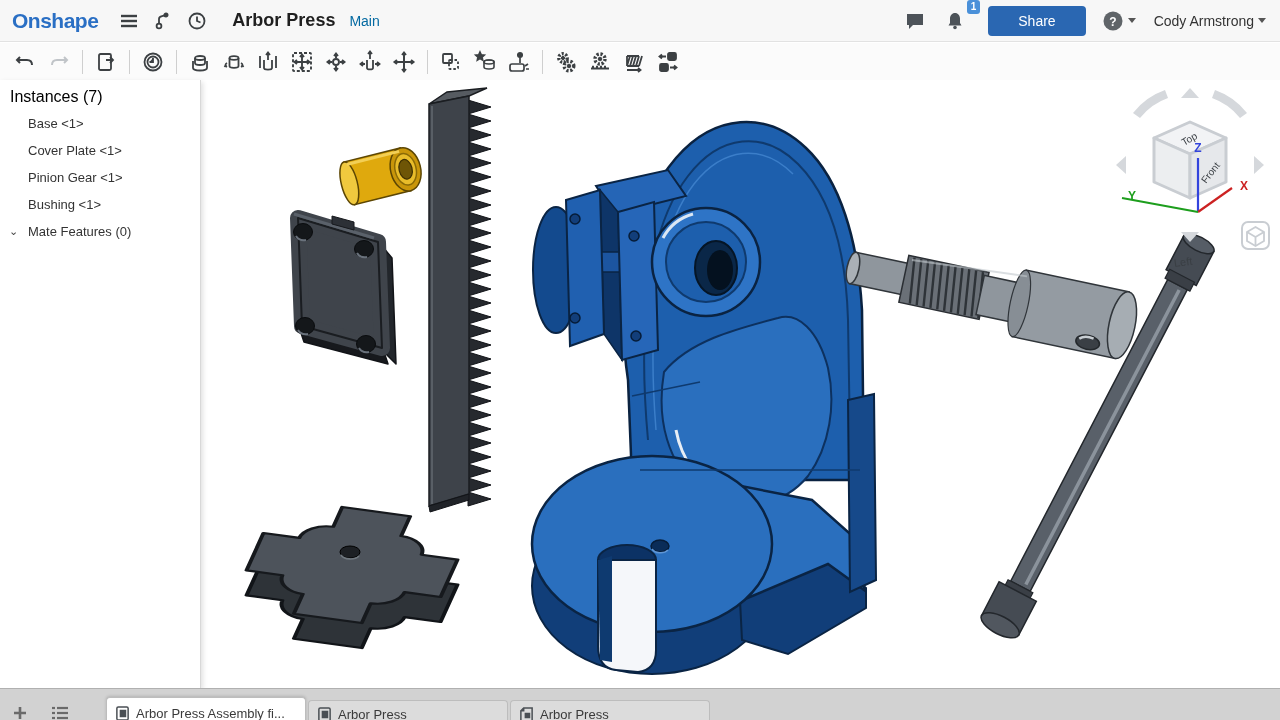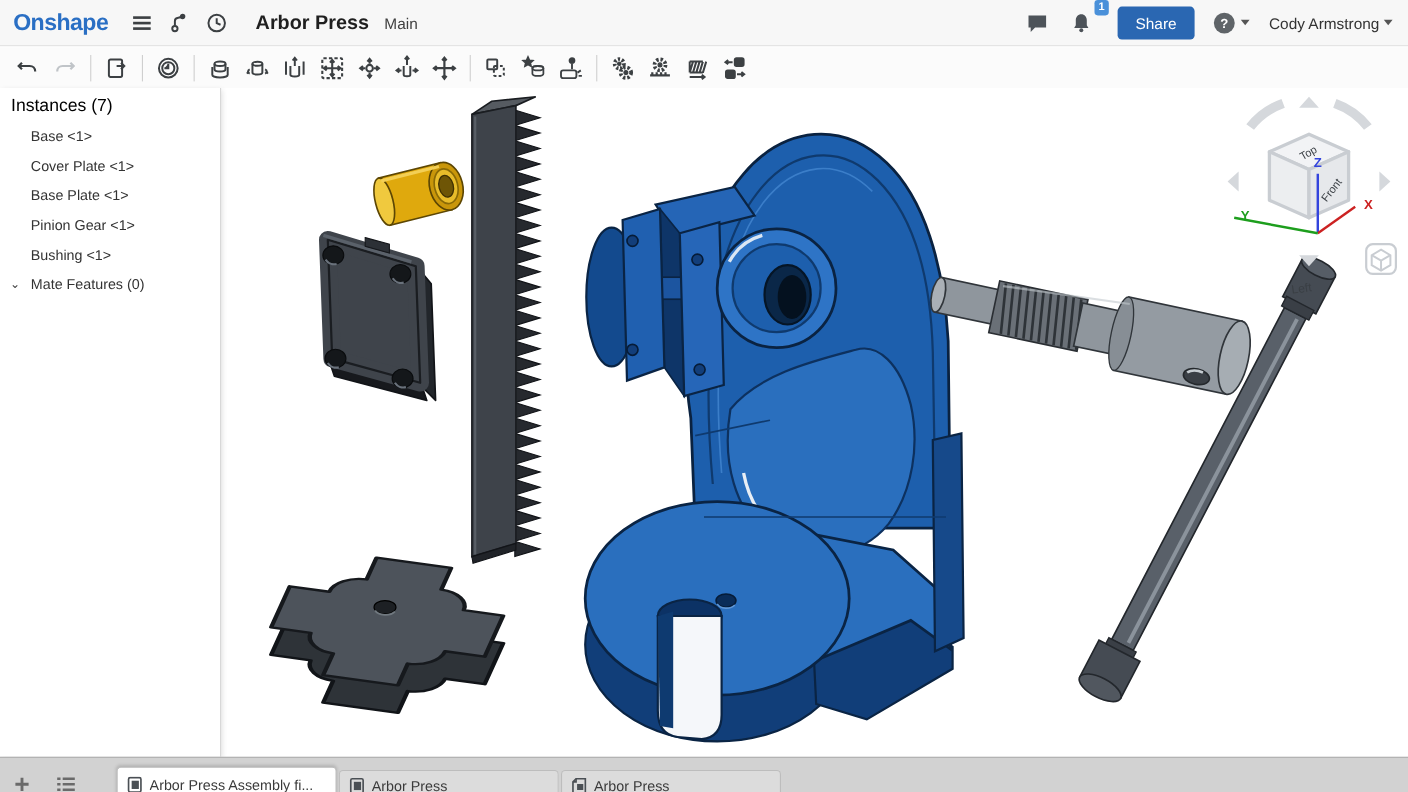--- a/index.html
+++ b/index.html
@@ -8,26 +8,26 @@
 
   
   .header { position:absolute; left:0; top:0; width:1280px; height:42px;
     background:#f7f7f7; border-bottom:1px solid #e2e2e2;
     display:flex; align-items:center; }
   .logo { font-size:21px; font-weight:bold; color:#2a6fc4; margin:0 14px 0 12px;
     letter-spacing:-0.5px; }
   .hbtn { width:34px; height:34px; display:flex; align-items:center; justify-content:center;
     color:#3c4043; cursor:pointer; }
   .doc-title { font-size:18px; font-weight:bold; color:#1f1f1f; margin-left:18px; }
-  .workspace { font-size:14px; color:#404040; margin-left:14px; }
+  .workspace { font-size:14px; color:#0369a1; margin-left:14px; }
   .header-right { margin-left:auto; display:flex; align-items:center; gap:6px; padding-right:14px; }
   .bell-wrap { position:relative; }
   .badge { position:absolute; top:-4px; right:-8px; background:#4a90d9; color:#fff;
     font-size:10px; line-height:14px; padding:0 4px; border-radius:3px; font-weight:bold; }
-  .share-btn { background:#2a67b2; color:#fff; font-size:14px; padding:7px 16px;
+  .share-btn { background:#2a67b2; color:#fff; font-size:14px; padding:7px 30px;
     border:none; border-radius:4px; margin:0 10px; cursor:pointer; }
   .help-wrap, .user-menu { display:flex; align-items:center; gap:4px; color:#333; cursor:pointer; }
   .user-menu { font-size:14px; margin-left:12px; }
   .caret { width:0; height:0; border-left:4px solid transparent; border-right:4px solid transparent;
     border-top:5px solid #555; display:inline-block; }
 
   
   .toolbar { position:absolute; left:0; top:43px; width:1280px; height:37px;
     background:#fbfbfb; display:flex; align-items:center; padding-left:8px; }
   .tb-btn { width:34px; height:30px; display:flex; align-items:center; justify-content:center;
@@ -402,21 +402,20 @@
       <path d="M1247,232 l8.5,5 8.5,-5 M1255.5,237 v9" fill="none" stroke="#c9cdd2" stroke-width="1.8"></path>
     </g>
   </g>
 </svg>
 </div>
 
 <div class="left-panel">
   <div class="panel-title">Instances (7)</div>
   <div class="tree-item">Base &lt;1&gt;</div>
   <div class="tree-item">Cover Plate &lt;1&gt;</div>
-  <div class="tree-item">Base Plate &lt;1&gt;</div>
   <div class="tree-item">Pinion Gear &lt;1&gt;</div>
   <div class="tree-item">Bushing &lt;1&gt;</div>
   <div class="tree-item features">
     <span class="chev">⌄</span>
     <span>Mate Features (0)</span>
   </div>
 </div>
 
 <div class="bottombar">
   <div class="bb-btn">

